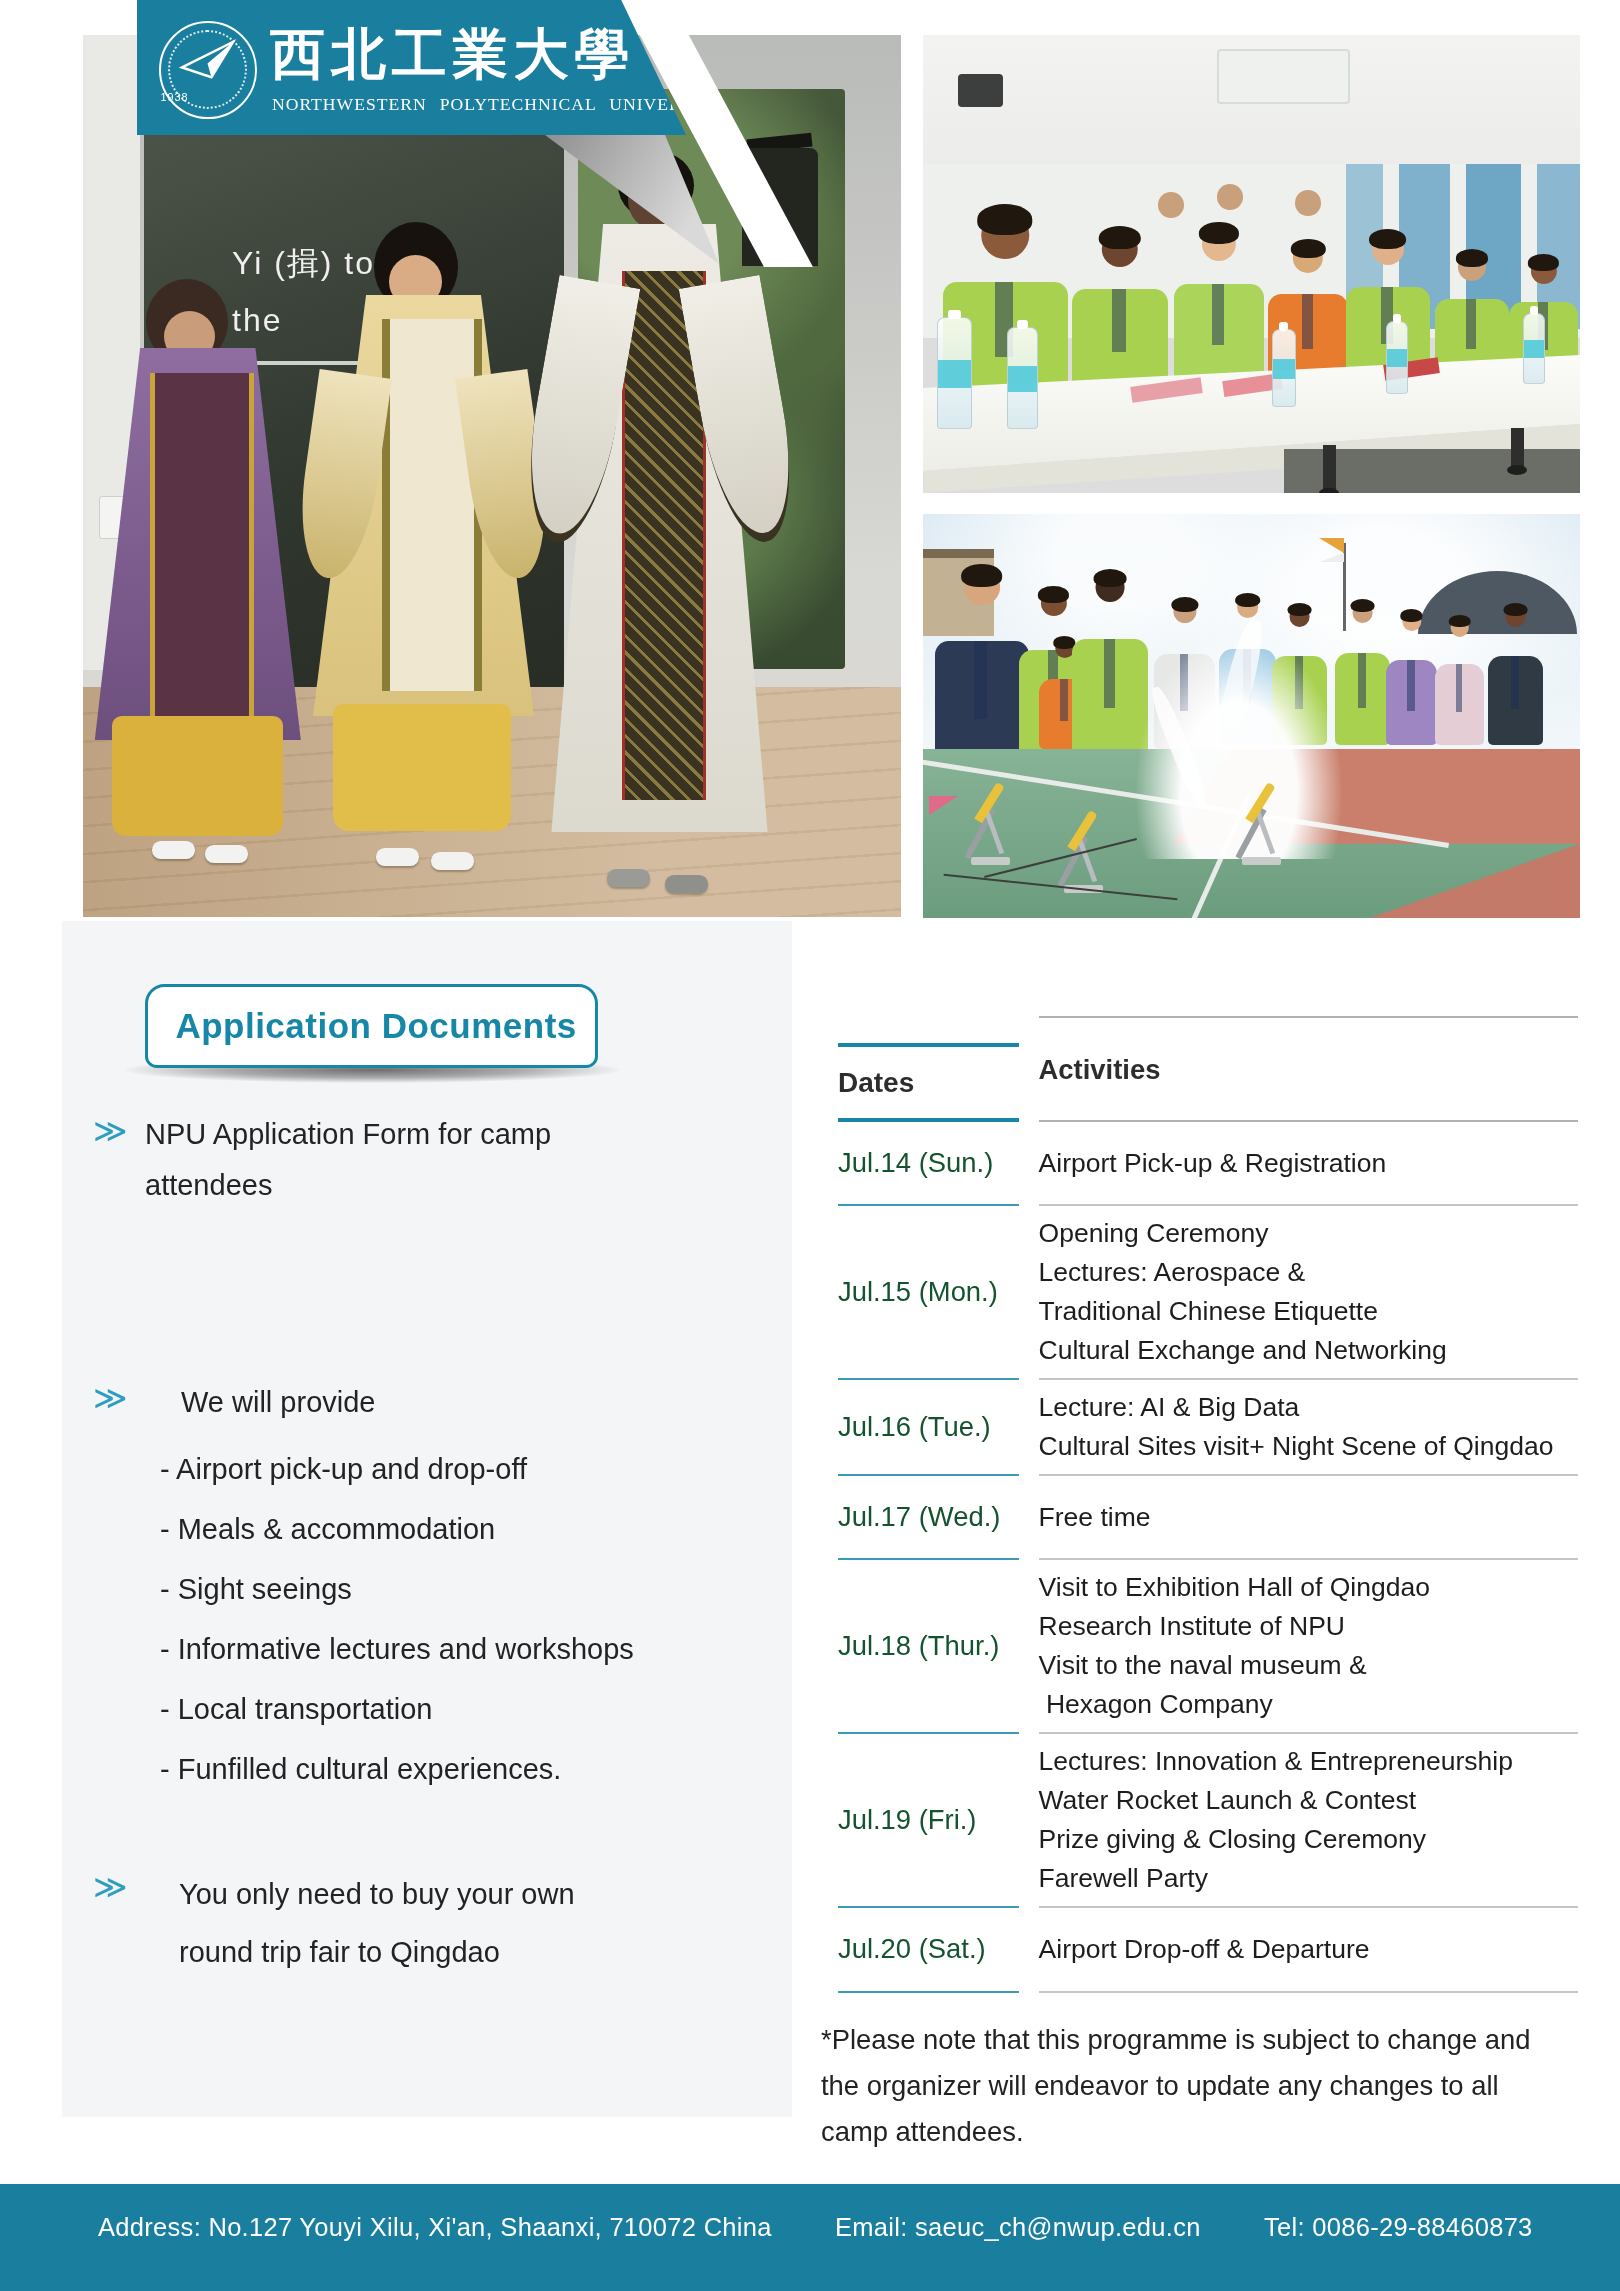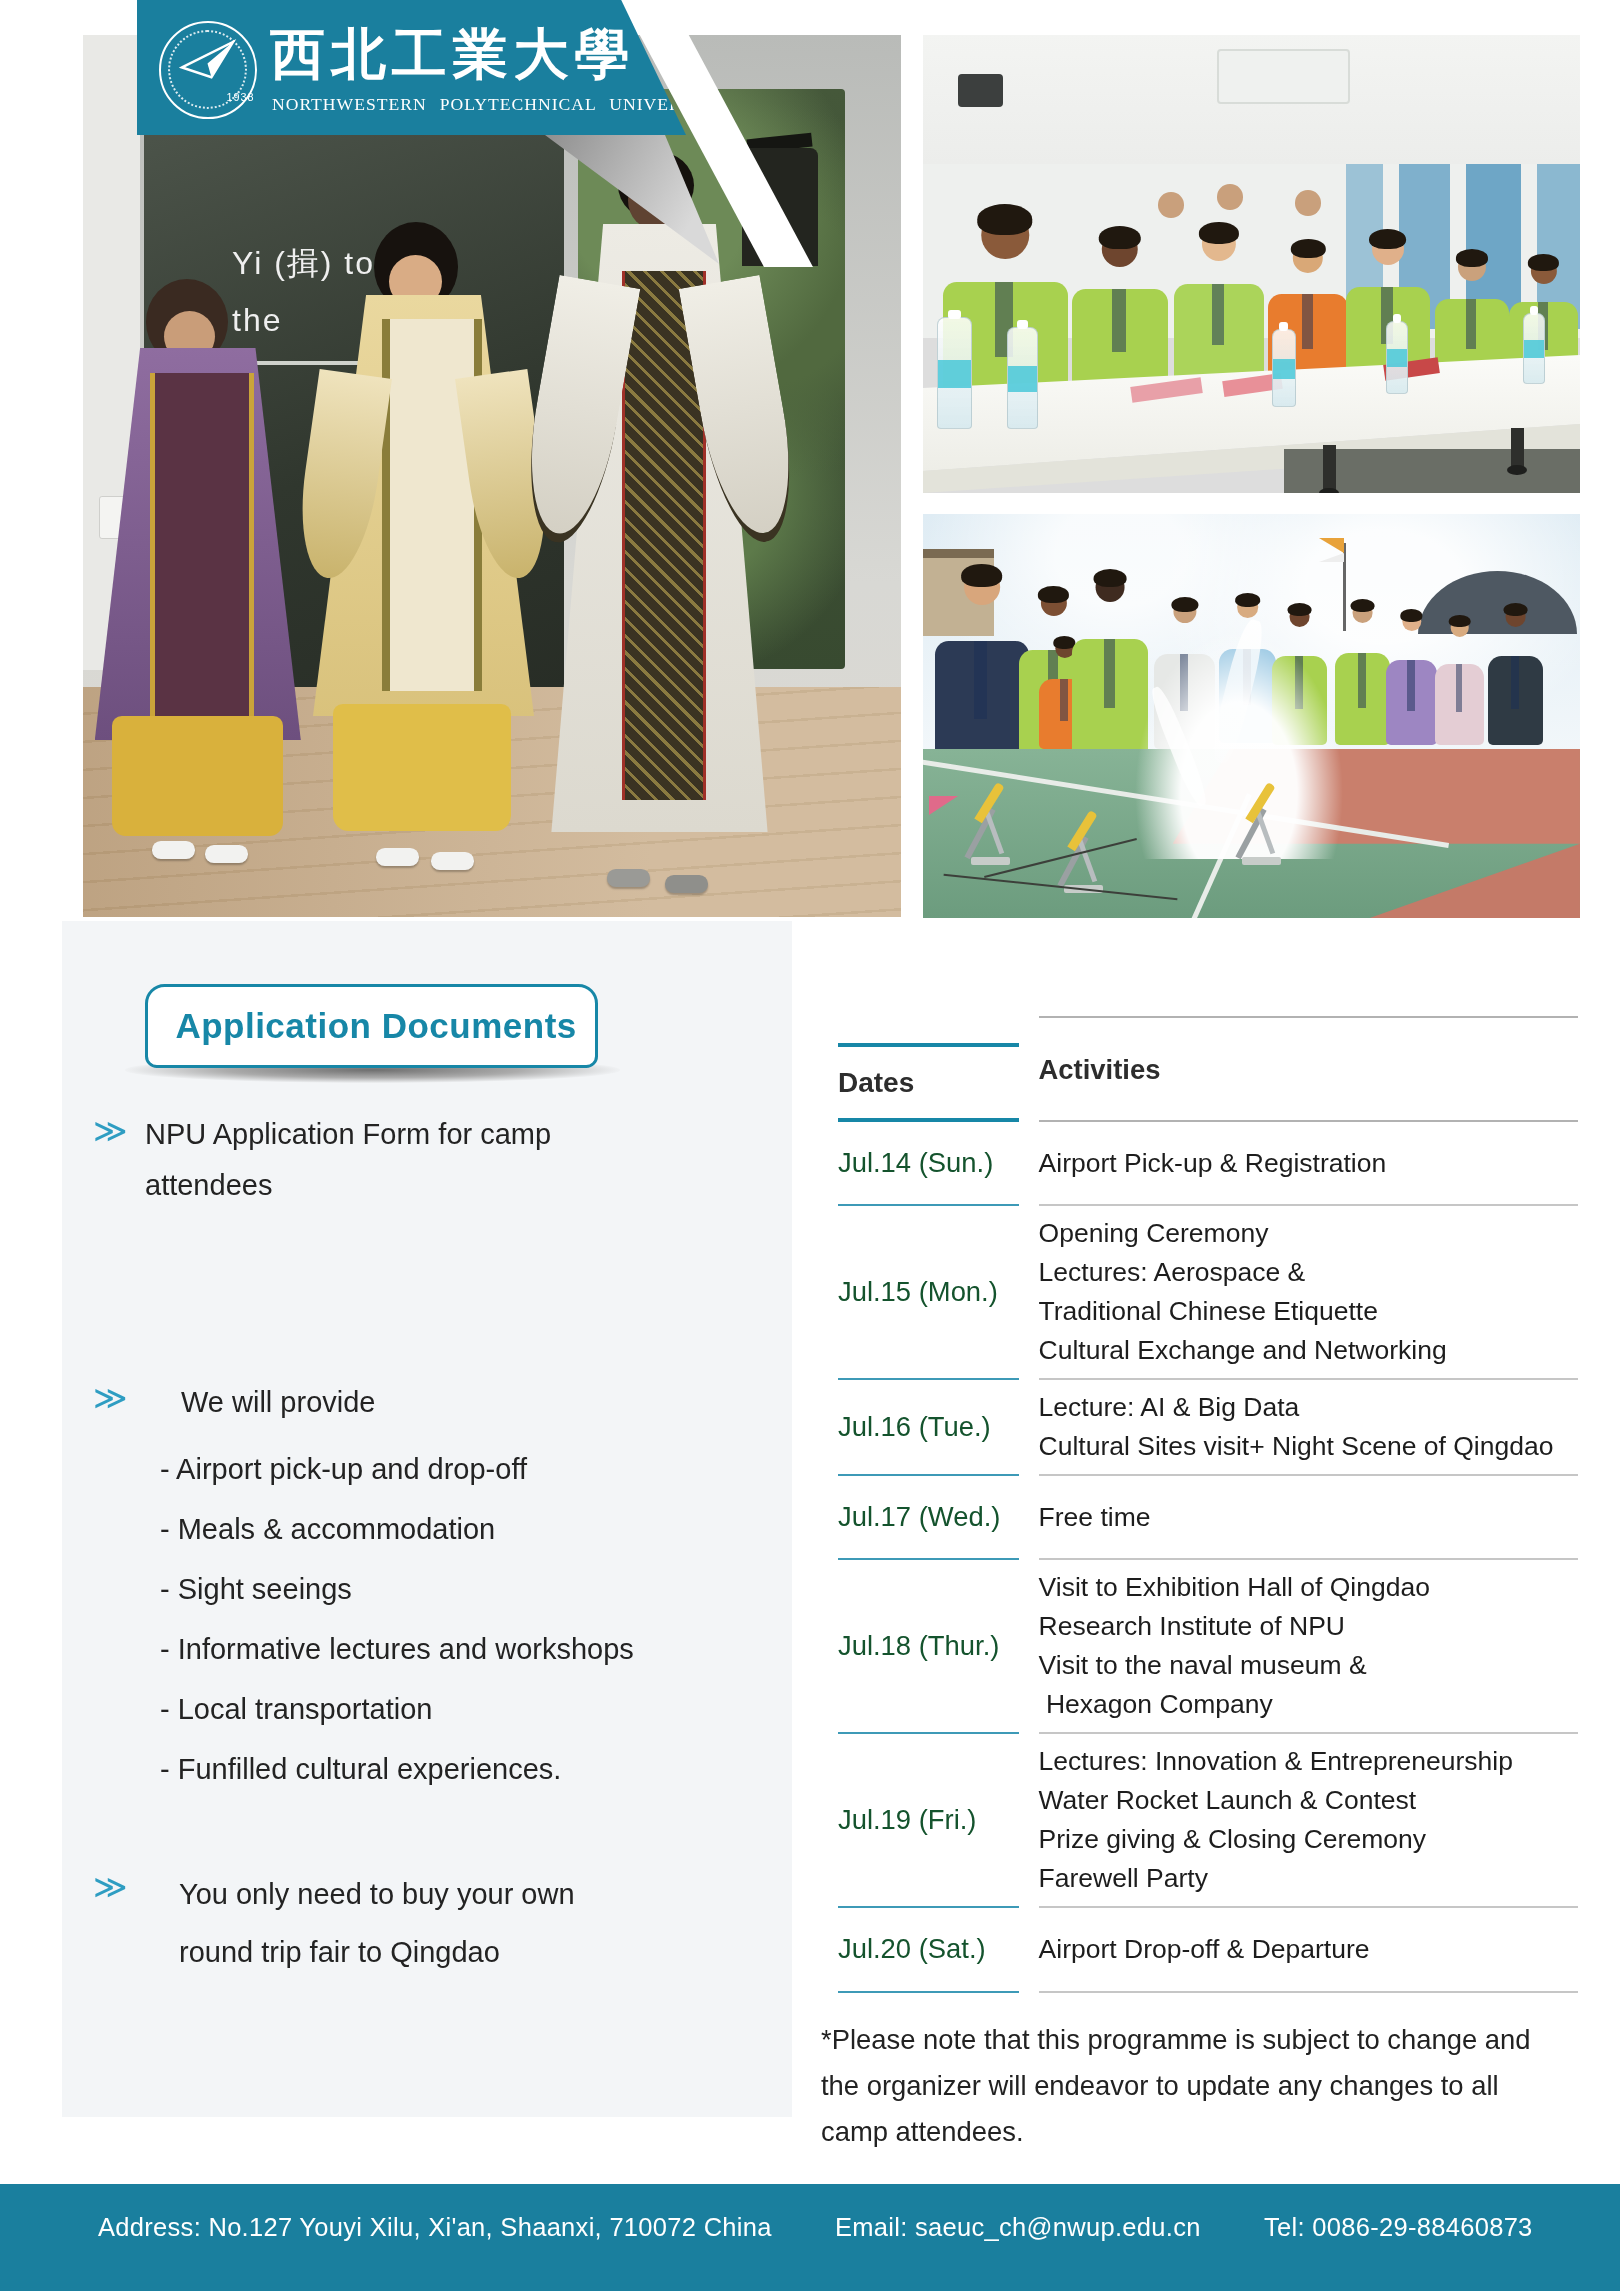--- a/index.html
+++ b/index.html
@@ -72,21 +72,21 @@
   
   #banner{position:absolute;left:137px;top:0;width:549px;height:135px;background:#1a7f9e;
           clip-path:polygon(0 0,88.2% 0,100% 100%,0 100%);z-index:6;}
   #white-slash{position:absolute;left:588px;top:0;width:225px;height:267px;background:#fff;
           clip-path:polygon(33px 0,82px 0,225px 267px,176px 267px);z-index:5;}
   #fold{position:absolute;left:545px;top:135px;width:206px;height:129px;
         background:linear-gradient(120deg,#8f8f8f,#d9d9d9 70%);clip-path:polygon(0 0,120px 0,174px 129px);z-index:5;}
   #logo{position:absolute;left:21.6px;top:20.6px;width:94px;height:94px;border:2.9px solid #fff;border-radius:50%;}
   #logo .inner{position:absolute;inset:7.8px;border:2px dotted rgba(255,255,255,.85);border-radius:50%;}
   #logo svg{position:absolute;left:17.6px;top:15.7px;}
-  #logo .yr{position:absolute;left:0;right:0;bottom:13.7px;text-align:right;color:#fff;font-size:10.8px;letter-spacing:1px;}
+  #logo .yr{position:absolute;left:0;right:0;bottom:13.7px;text-align:left;color:#fff;font-size:10.8px;letter-spacing:1px;}
   #uni-cn{position:absolute;left:133px;top:17.6px;color:#fff;font-size:55px;font-weight:bold;letter-spacing:5.9px;
           font-family:"DejaVu Serif","Liberation Serif",serif;white-space:nowrap;}
   #uni-en{position:absolute;left:135px;top:94px;color:#fff;font-size:17.6px;letter-spacing:1px;word-spacing:7.8px;white-space:nowrap;
           font-family:"Liberation Serif",serif;}
 
   
   #photo-tr .ceil{position:absolute;left:0;top:0;width:100%;height:129px;background:linear-gradient(#f3f4f2,#ecedeb);}
   #photo-tr .vent{position:absolute;left:294px;top:13.7px;width:129px;height:51px;background:#eff1ef;border:2.9px solid #d8dcd8;border-radius:3.9px;}
   #photo-tr .spk{position:absolute;left:35px;top:39px;width:45px;height:33px;background:#3c3f3e;border-radius:3.9px;}
   #photo-tr .bwall{position:absolute;left:0;top:127px;width:100%;height:176px;background:#eef0ee;}

